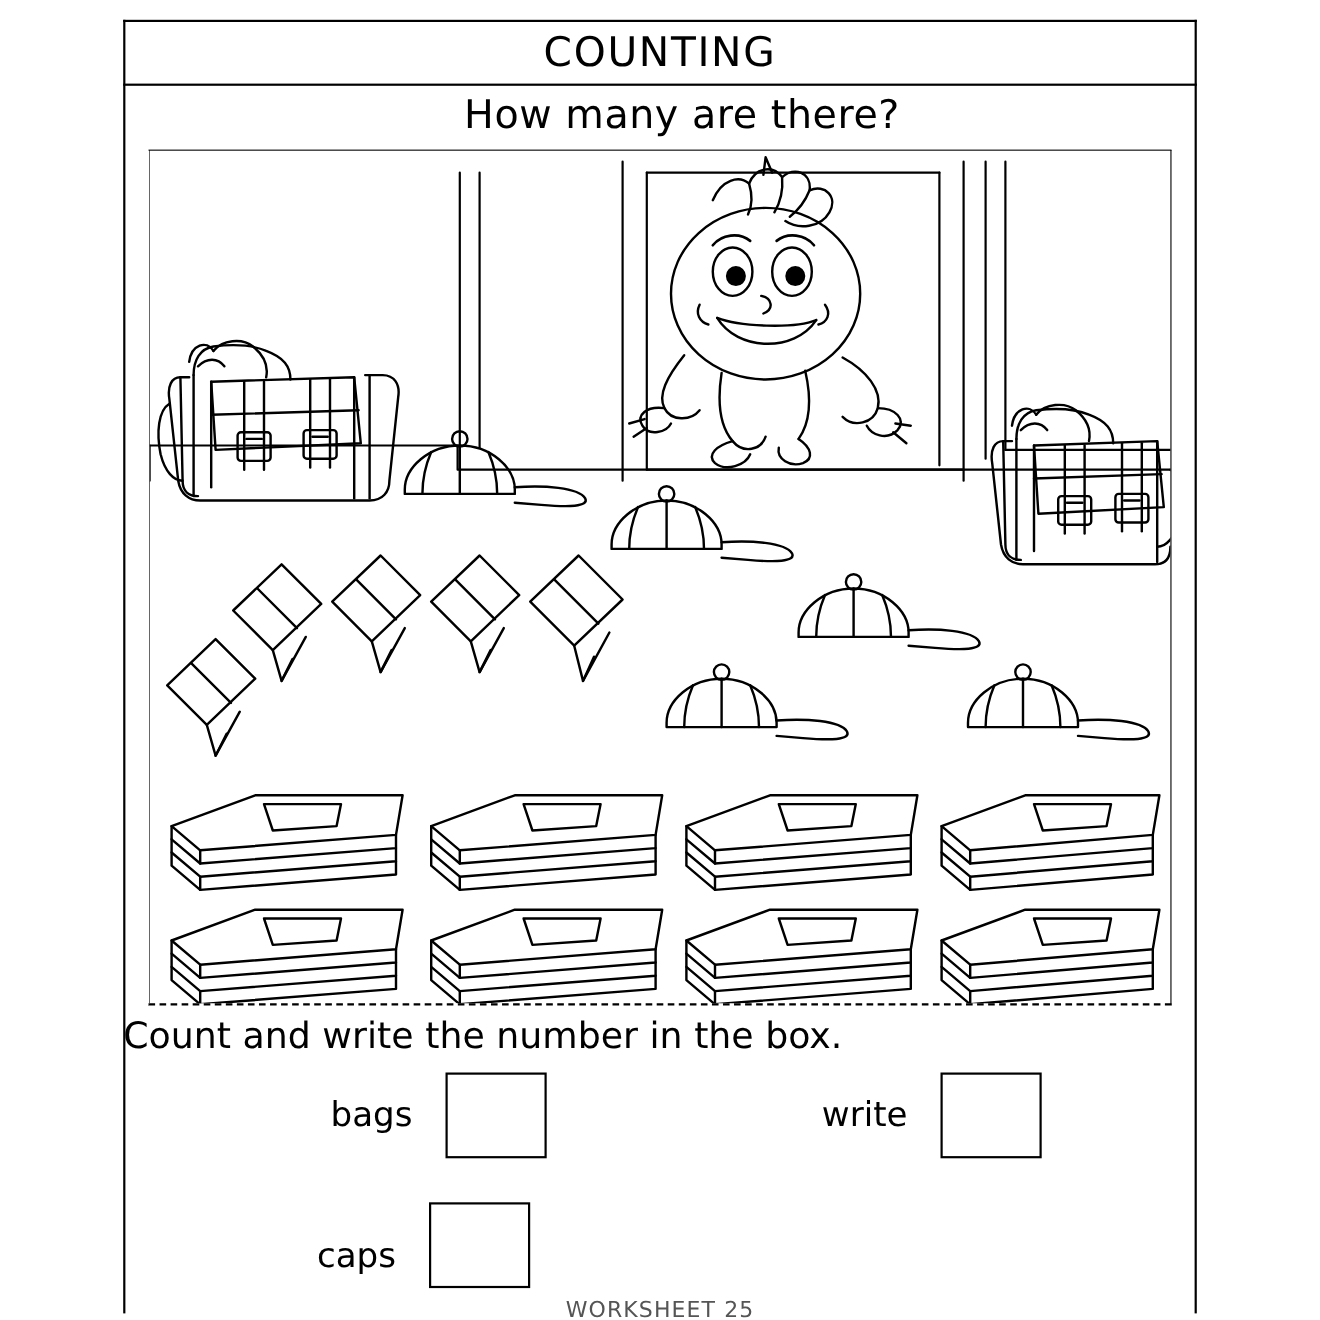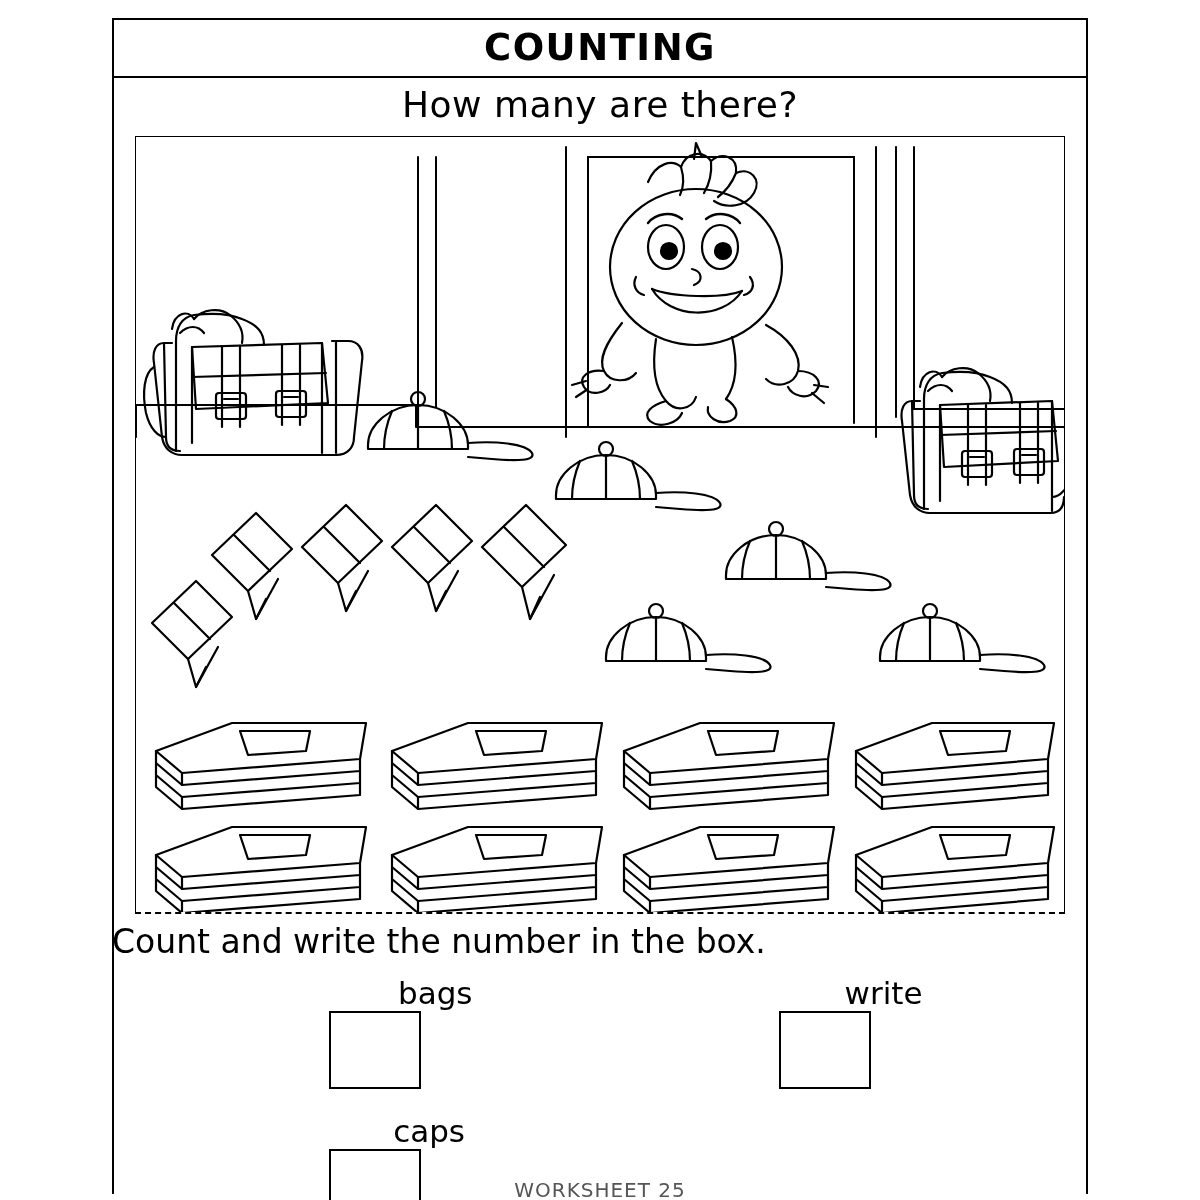--- a/index.html
+++ b/index.html
@@ -37,33 +37,34 @@
     width: 976px;
     height: 60px;
     border-bottom: 2px solid #000;
     box-sizing: border-box;
     display: flex;
     align-items: center;
     justify-content: center;
   }
   .title-text {
     font-family: "DejaVu Sans", sans-serif;
-    font-weight: bold;
+    font-weight: normal;
     font-size: 37px;
     letter-spacing: 1.5px;
   }
   .subtitle {
     position: absolute;
     left: 112px;
     top: 84px;
     width: 976px;
     text-align: center;
     font-family: "DejaVu Sans", sans-serif;
     font-size: 36px;
     letter-spacing: 0.5px;
+    padding-left: 20px;
   }
   .picture-box {
     position: absolute;
     left: 135px;
     top: 136px;
     width: 930px;
     height: 778px;
     border: 1.5px solid #000;
     border-bottom: 2px dashed #000;
     box-sizing: border-box;
@@ -87,21 +88,20 @@
   }
   .ans-row {
     display: flex;
     height: 118px;
     align-items: flex-start;
   }
   .ans-cell {
     width: 50%;
     display: flex;
     align-items: center;
-    flex-direction: column;
   }
   .ans-label {
     font-family: "DejaVu Sans", sans-serif;
     font-size: 31px;
     width: 255px;
     text-align: right;
     padding-right: 30px;
     box-sizing: border-box;
   }
   .ans-label.indent-2 {

